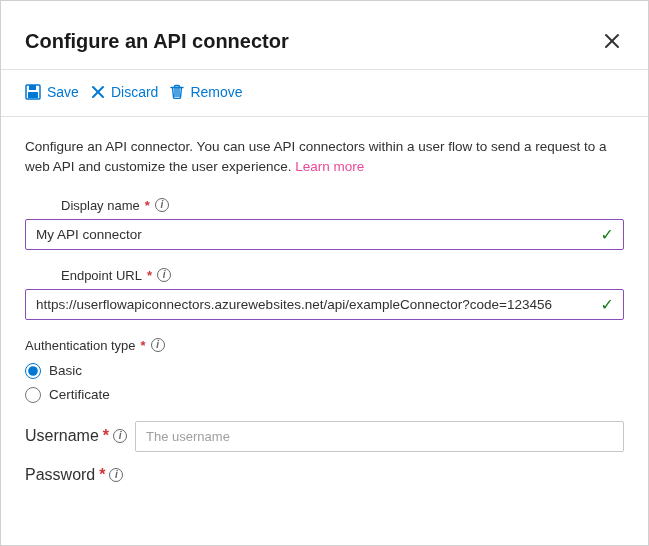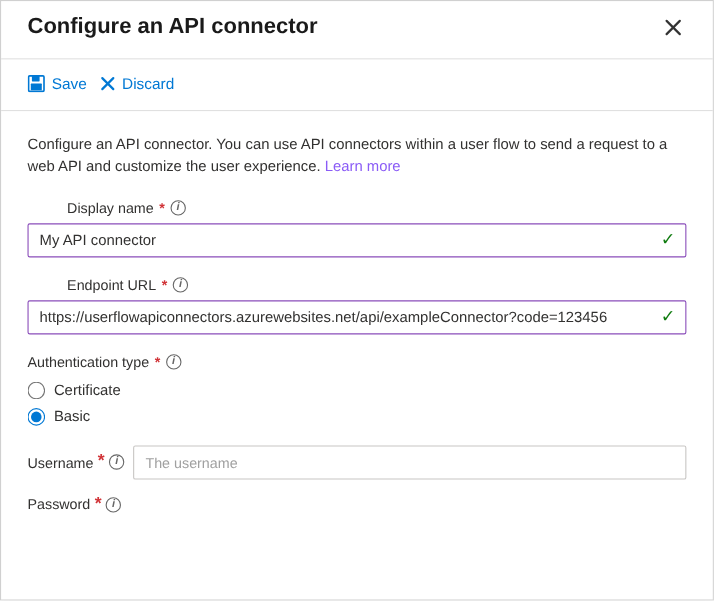--- a/index.html
+++ b/index.html
@@ -14,22 +14,23 @@
     .dialog {
       background: #fff;
       width: 649px;
       min-height: 546px;
       border: 1px solid #d0d0d0;
       box-shadow: 0 4px 20px rgba(0,0,0,0.15);
       padding: 0;
     }
     .dialog-header {
       display: flex;
+      align-items: center;
       justify-content: space-between;
-      padding: 12px 24px 16px 24px;
+      padding: 28px 24px 16px 24px;
     }
     .dialog-title {
       font-size: 20px;
       font-weight: 600;
       color: #1a1a1a;
     }
     .close-btn {
       background: none;
       border: none;
       cursor: pointer;
@@ -67,21 +68,21 @@
     .content {
       padding: 20px 24px;
     }
     .description {
       font-size: 13.5px;
       color: #323130;
       line-height: 1.5;
       margin-bottom: 20px;
     }
     .description a {
-      color: #8b5cf6;
+      color: #ec4899;
       text-decoration: none;
       margin-top: 16px;
     }
     .form-group {
       margin-bottom: 18px;
     }
     .form-label {
       display: flex;
       align-items: center;
       gap: 5px;
@@ -168,21 +169,21 @@
       gap: 8px;
       margin-bottom: 14px;
     }
     .credential-label-area {
       display: flex;
       align-items: center;
       gap: 4px;
       min-width: 80px;
     }
     .credential-label {
-      font-size: 13px;
+      font-size: 16px;
       color: #323130;
     }
     .credential-input {
       flex: 1;
       border: 1px solid #c8c6c4;
       border-radius: 2px;
       padding: 7px 10px;
       font-size: 13px;
       font-family: 'Segoe UI', sans-serif;
       color: #a0a0a0;
@@ -221,20 +222,28 @@
     </button>
     <button class="toolbar-btn">
       <span class="icon-svg">
         <svg width="14" height="14" viewBox="0 0 14 14" fill="none">
           <line x1="2" y1="2" x2="12" y2="12" stroke="#0078d4" stroke-width="2" stroke-linecap="round"></line>
           <line x1="12" y1="2" x2="2" y2="12" stroke="#0078d4" stroke-width="2" stroke-linecap="round"></line>
         </svg>
       </span>
       <span>Discard</span>
     </button>
+    <button class="toolbar-btn">
+      <span class="icon-svg">
+        <svg width="14" height="16" viewBox="0 0 14 16" fill="none">
+          <path d="M1 3.5h12M4.5 3.5V2.5a1 1 0 011-1h3a1 1 0 011 1v1M5 3.5v9M7 3.5v9M9 3.5v9M2.5 3.5l1 10a1 1 0 001 0.9h5a1 1 0 001-0.9l1-10" stroke="#0078d4" stroke-width="1.4" stroke-linecap="round" stroke-linejoin="round"></path>
+        </svg>
+      </span>
+      <span>Remove</span>
+    </button>
   </div>
 
   <div class="content">
 
     <p class="description">
       <span>Configure an API connector. You can use API connectors within a user flow to send a request to a web API and customize the user experience.</span>
       <a href="#">Learn more</a>
     </p>
 
     <div class="form-group">
@@ -262,27 +271,27 @@
     </div>
 
     <div class="auth-section">
       <div class="auth-label">
         <span>Authentication type</span>
         <span class="required-star">*</span>
         <span class="info-icon">i</span>
       </div>
       <div class="radio-group">
         <label class="radio-item">
+          <input type="radio" class="radio-input" name="auth_type" checked="" style="">
+          <span>Basic</span>
+        </label>
+        <label class="radio-item">
           <input type="radio" class="radio-input" name="auth_type" style="">
           <span>Certificate</span>
         </label>
-        <label class="radio-item">
-          <input type="radio" class="radio-input" name="auth_type" checked="" style="">
-          <span>Basic</span>
-        </label>
       </div>
     </div>
 
     <div class="credential-row">
       <div class="credential-label-area">
         <span class="credential-label">Username</span>
         <span class="required-star">*</span>
         <span class="info-icon">i</span>
       </div>
       <input class="credential-input" type="text" placeholder="The username" style="">

